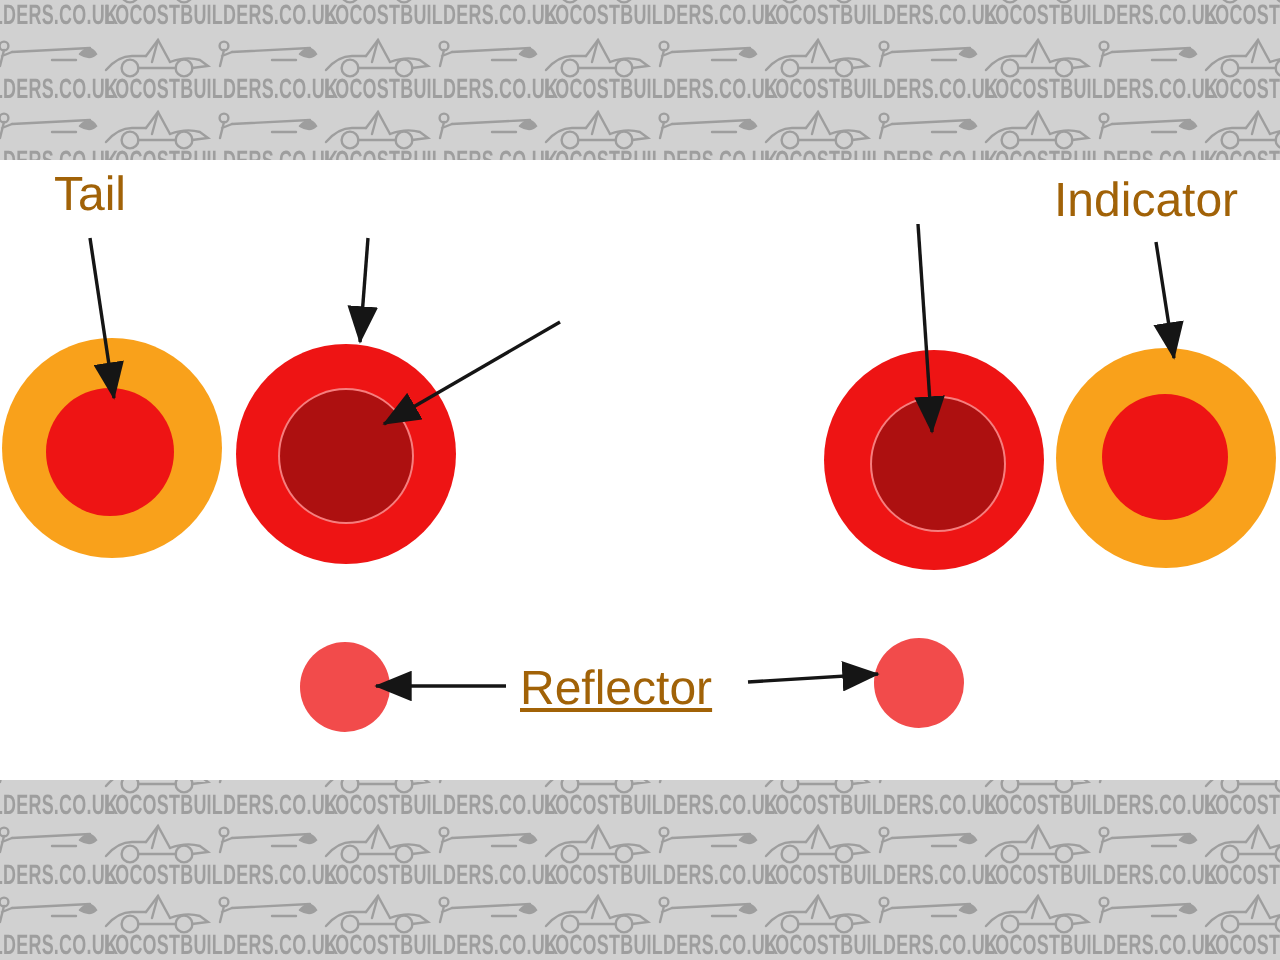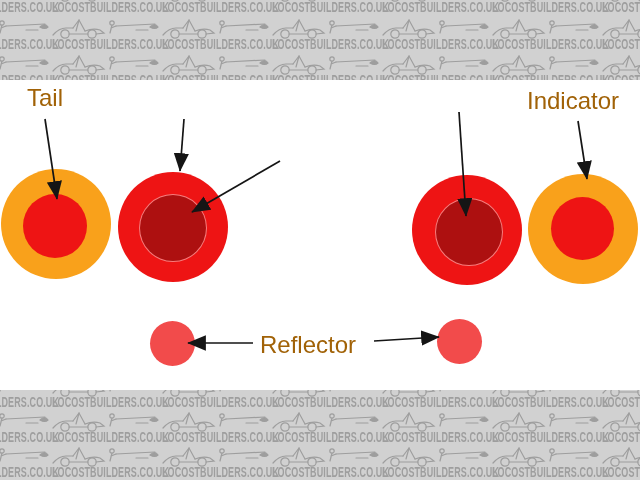--- a/index.html
+++ b/index.html
@@ -25,21 +25,21 @@
   #content{position:absolute;left:0;top:80px;width:640px;height:310px;background:#fff;}
   .label{
     position:absolute;color:#a16207;font-size:24px;line-height:1.15;
     white-space:nowrap;
   }
   #label-tail{left:27px;top:4px;}
   #label-stop{left:164px;top:7px;}
   #label-notused{left:255px;top:54px;}
   #label-fog{left:438px;top:4px;}
   #label-indicator{left:527px;top:7px;}
-  #label-reflector{left:260px;top:251px;}
+  #label-reflector{left:260px;top:251px;text-decoration:underline;}
   .circle{position:absolute;border-radius:50%;}
   .c-orange{background:var(--orange,#f9a11b);}
   .c-red{background:var(--red,#ee1414);}
   .c-darkred{background:var(--dark-red,#ad1010);box-shadow:0 0 0 1px rgba(255,255,255,0.45);}
   .c-reflector{background:var(--reflector-red,#f24b4b);}
   #tail-outer{left:1px;top:89px;width:110px;height:110px;}
   #tail-inner{left:22px;top:25px;width:64px;height:64px;}
   #stop-outer{left:118px;top:92px;width:110px;height:110px;}
   #stop-inner{left:22px;top:23px;width:66px;height:66px;}
   #fog-outer{left:412px;top:95px;width:110px;height:110px;}

